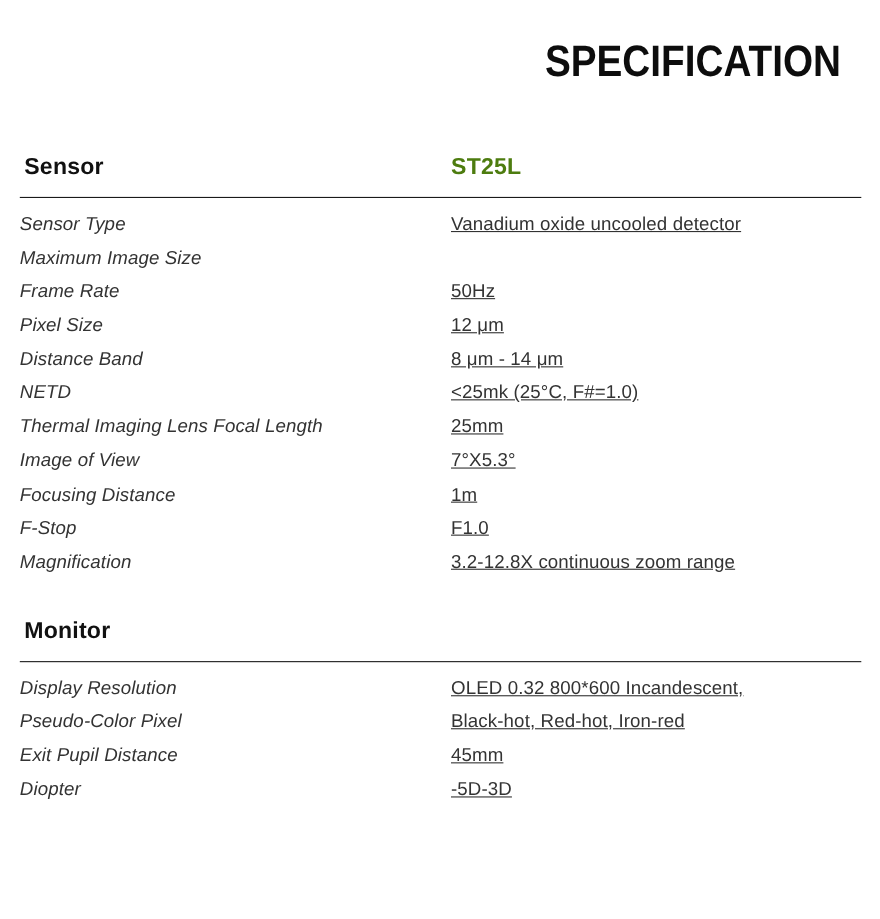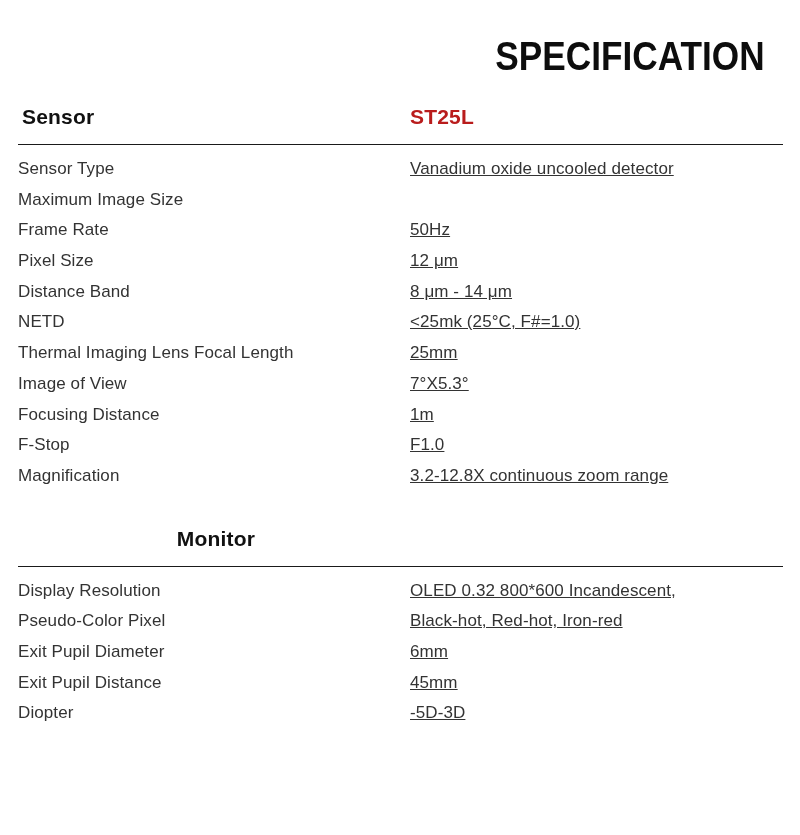--- a/index.html
+++ b/index.html
@@ -28,37 +28,37 @@
   }
   .title span {
     display: inline-block;
     transform: scaleX(0.88);
     transform-origin: center;
     white-space: nowrap;
   }
   .section-header {
     display: flex;
     align-items: flex-end;
-    margin-top: 26px;
+    margin-top: 61px;
     height: 26px;
     line-height: 26px;
   }
   .section-header .heading {
     width: 392px;
     padding-left: 4px;
     font-size: 21px;
     font-weight: 700;
     color: #111111;
     letter-spacing: 0.2px;
   }
   .section-header .heading-value {
     flex: 1;
     font-size: 21px;
     font-weight: 700;
-    color: #b91c1c;
+    color: #4d7c0f;
     letter-spacing: 0.2px;
   }
   .rule {
     margin-top: 14px;
     height: 0;
     border-bottom: 1.5px solid #1a1a1a;
   }
   .spec-table {
     margin-top: 9px;
   }
@@ -69,28 +69,28 @@
   }
   .cell {
     font-size: 17px;
     color: #333333;
     white-space: nowrap;
     letter-spacing: 0.1px;
   }
   .cell.label {
     width: 392px;
     flex: 0 0 392px;
+    font-style: italic;
   }
   .cell.value {
     flex: 1;
     text-decoration: underline;
   }
   .section-header.monitor {
     margin-top: 34px;
-    text-align: center;
   }
 </style>
 </head>
 <body>
 
 <div class="page">
 
   <h1 class="title"><span>SPECIFICATION</span></h1>
 
   <div class="section-header">
@@ -154,24 +154,20 @@
   <div class="spec-table">
     <div class="row">
       <div class="cell label">Display Resolution</div>
       <div class="cell value">OLED 0.32 800*600 Incandescent,</div>
     </div>
     <div class="row">
       <div class="cell label">Pseudo-Color Pixel</div>
       <div class="cell value">Black-hot, Red-hot, Iron-red</div>
     </div>
     <div class="row">
-      <div class="cell label">Exit Pupil Diameter</div>
-      <div class="cell value">6mm</div>
-    </div>
-    <div class="row">
       <div class="cell label">Exit Pupil Distance</div>
       <div class="cell value">45mm</div>
     </div>
     <div class="row">
       <div class="cell label">Diopter</div>
       <div class="cell value">-5D-3D</div>
     </div>
   </div>
 
 </div>

